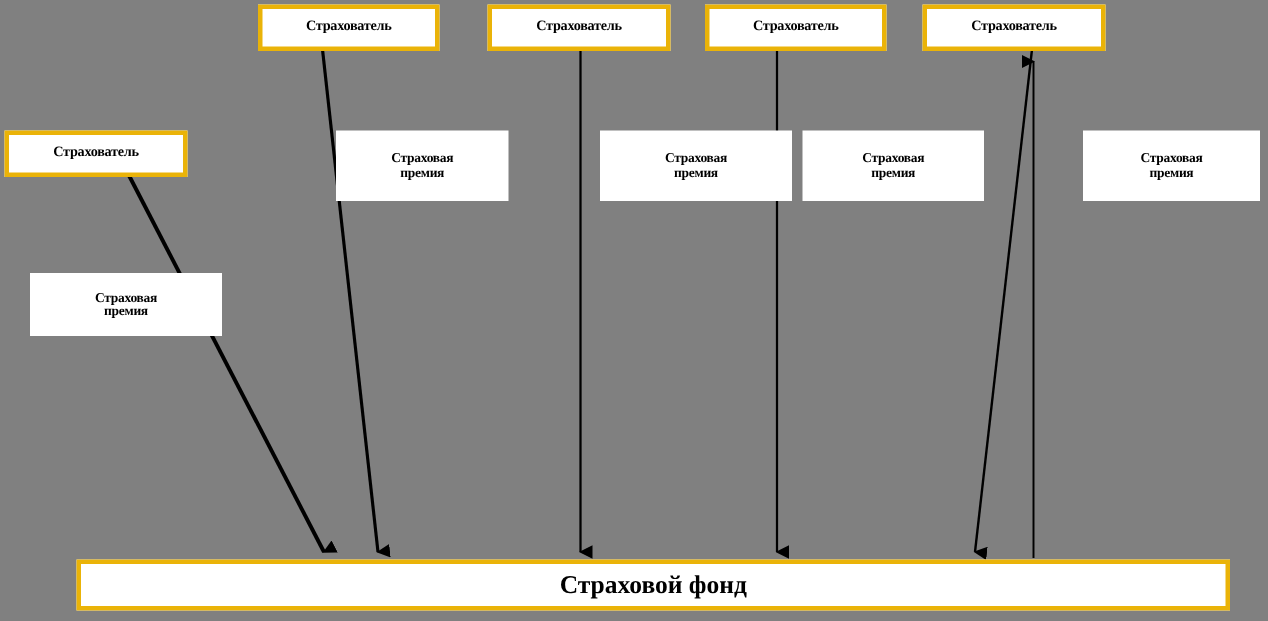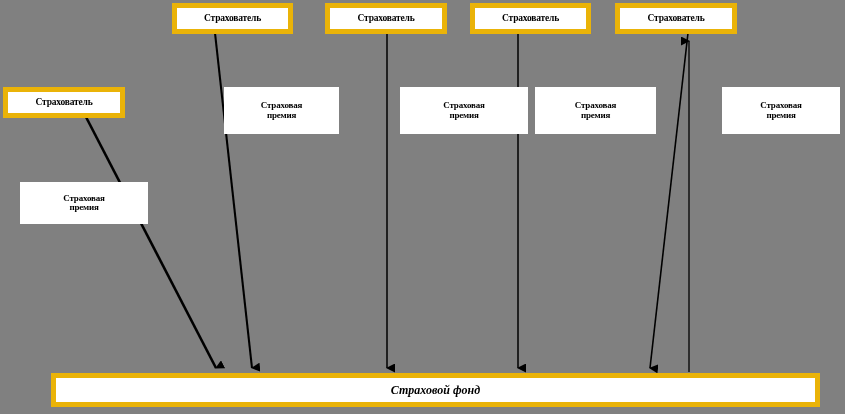--- a/index.html
+++ b/index.html
@@ -24,21 +24,21 @@
     left: 0;
     top: 0;
     width: 845px;
     height: 414px;
     z-index: 1;
     pointer-events: none;
   }
   .node {
     position: absolute;
     background: #ffffff;
-    border: 5px solid #eab308;
+    border: 3px solid #eab308;
     box-sizing: border-box;
     display: flex;
     align-items: center;
     justify-content: center;
     text-align: center;
     font-weight: bold;
     color: #000000;
     z-index: 3;
     line-height: 1.05;
   }
@@ -47,23 +47,22 @@
     letter-spacing: -0.2px;
   }
   .node.label-box {
     border: none;
     font-size: 9px;
     letter-spacing: -0.2px;
     z-index: 2;
     justify-content: flex-end;
   }
   .node.fund {
-    font-size: 12px;
+    font-size: 17px;
     letter-spacing: 0px;
-    font-style: italic;
   }
   .node .txt {
     display: block;
     width: 100%;
     white-space: pre-line;
   }
 </style>
 </head>
 <body>
 

